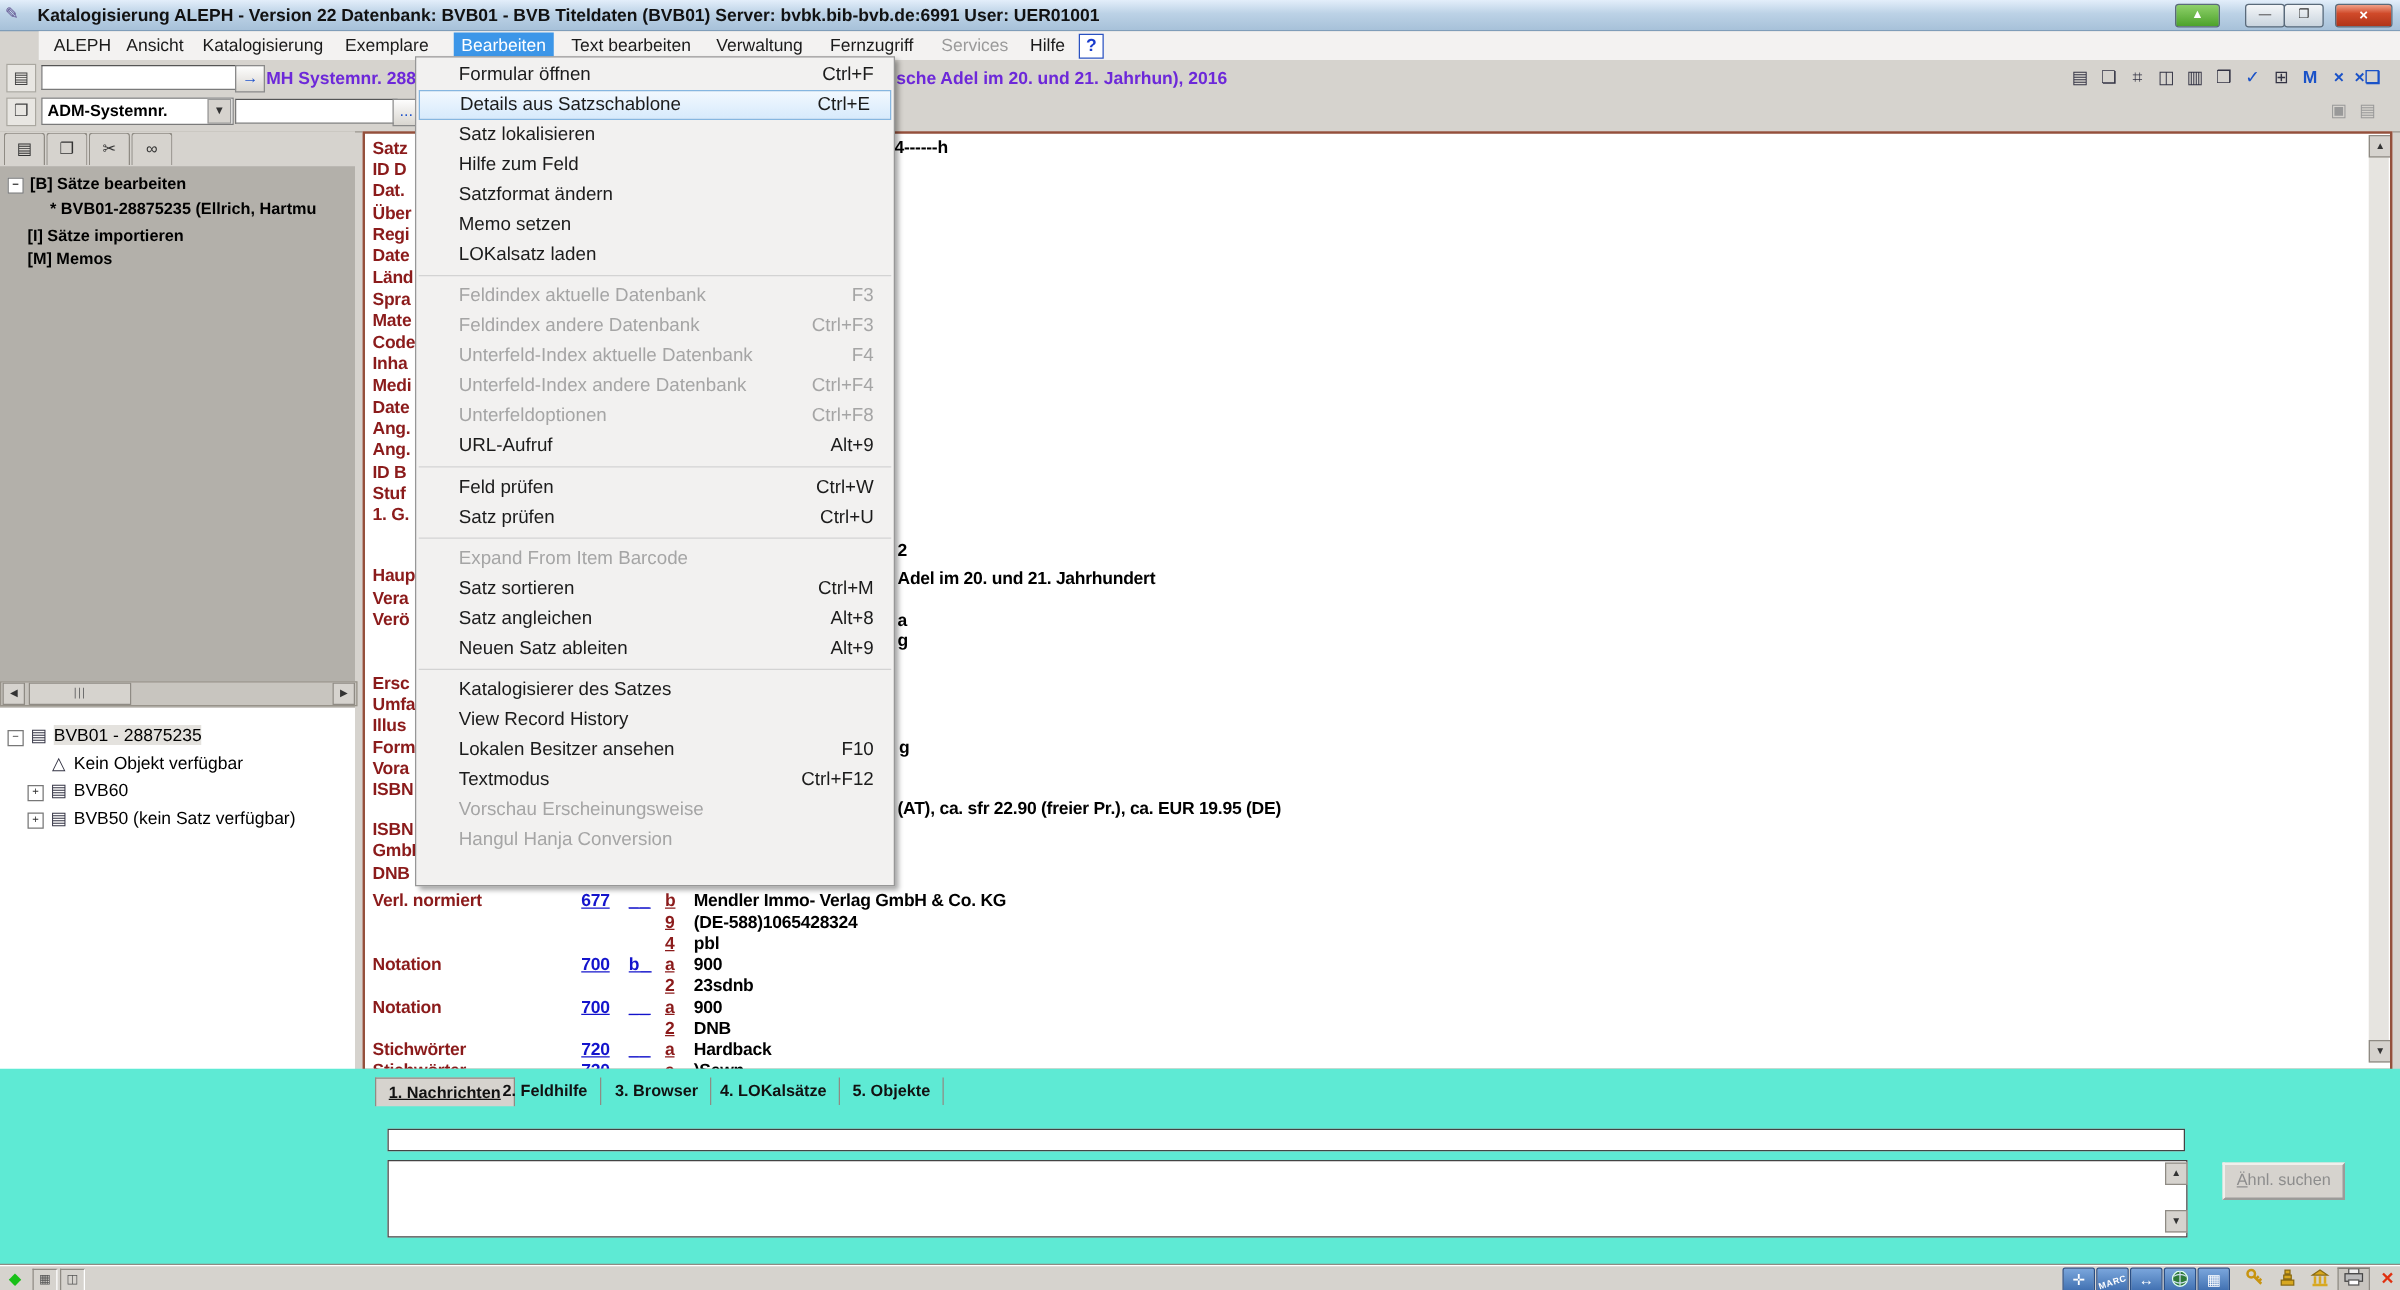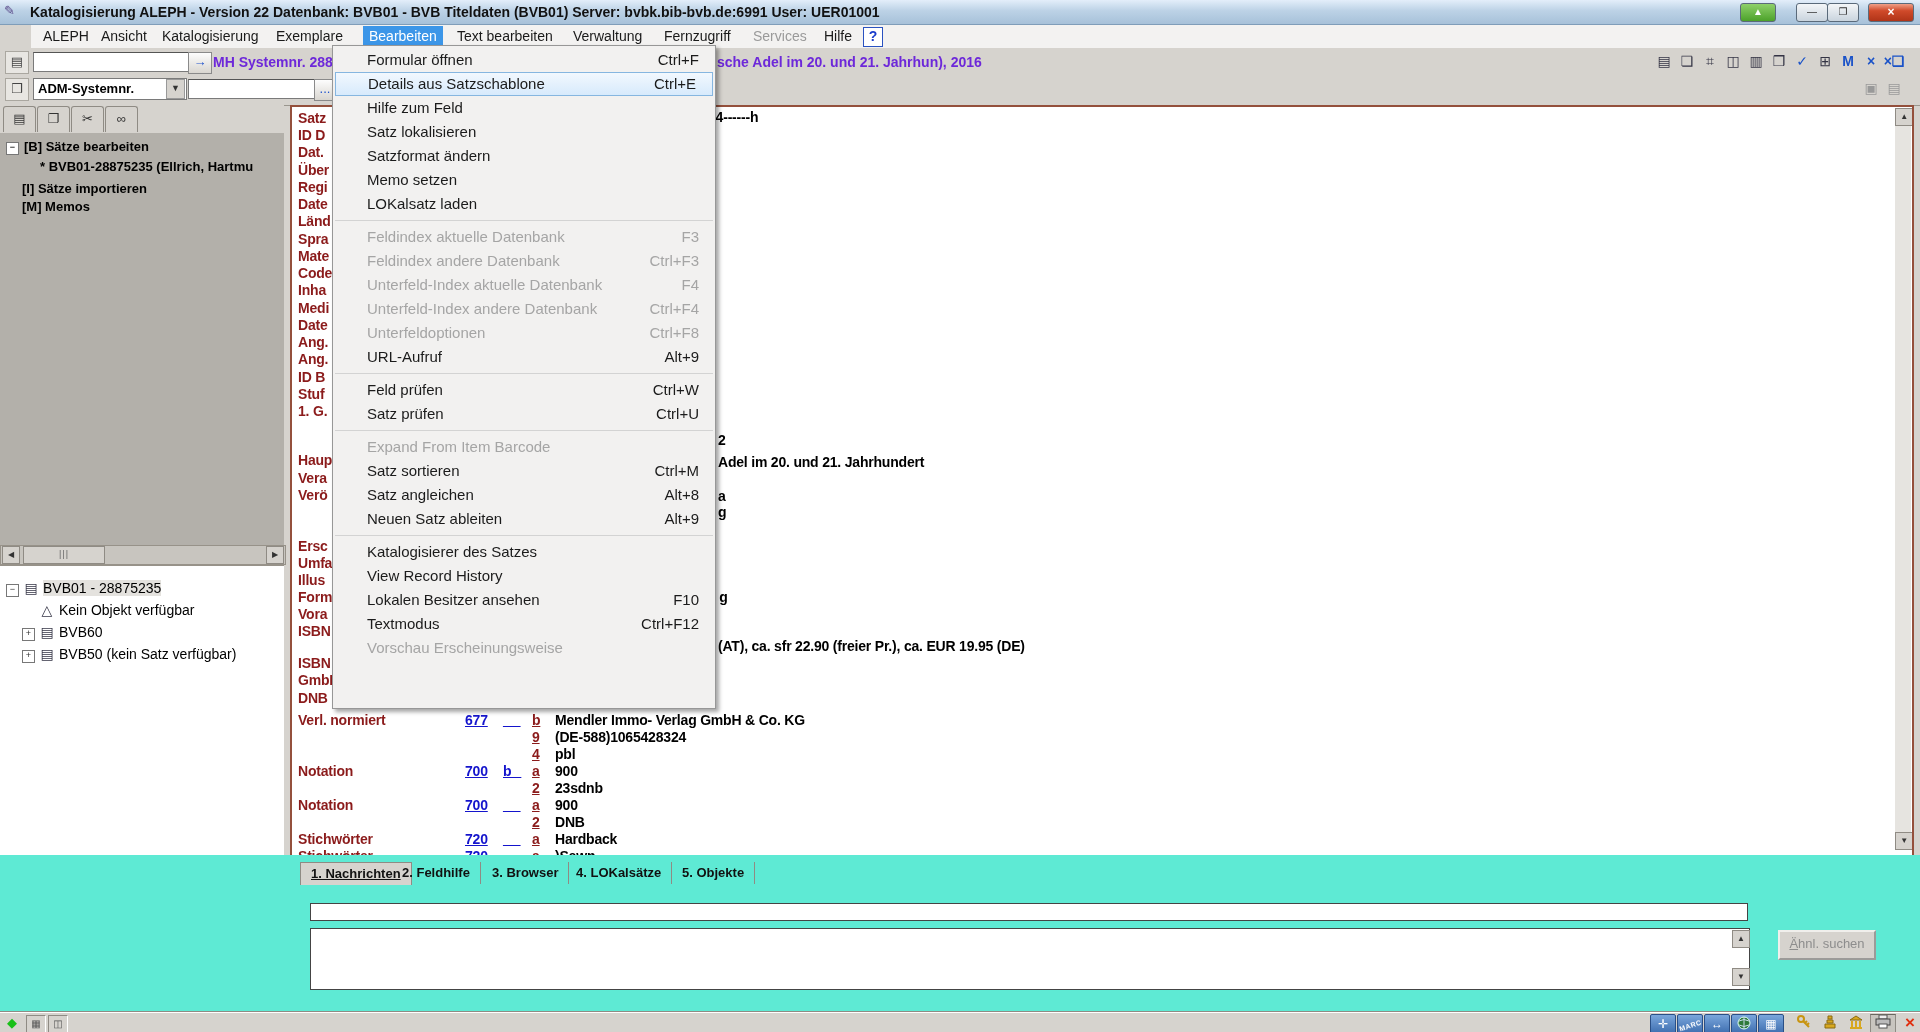--- a/index.html
+++ b/index.html
@@ -317,25 +317,25 @@
   <div class="abs popup">
     <div class="mi">
         <span class="lbl">Formular öffnen</span>
         <span class="sc">Ctrl+F</span>
       </div>
     <div class="mi hl">
         <span class="lbl">Details aus Satzschablone</span>
         <span class="sc">Ctrl+E</span>
       </div>
     <div class="mi">
+        <span class="lbl">Satz lokalisieren</span>
+        <span class="sc"></span>
+      </div>
+    <div class="mi">
         <span class="lbl">Hilfe zum Feld</span>
-        <span class="sc"></span>
-      </div>
-    <div class="mi">
-        <span class="lbl">Satz lokalisieren</span>
         <span class="sc"></span>
       </div>
     <div class="mi">
         <span class="lbl">Satzformat ändern</span>
         <span class="sc"></span>
       </div>
     <div class="mi">
         <span class="lbl">Memo setzen</span>
         <span class="sc"></span>
       </div>
@@ -406,20 +406,24 @@
     <div class="mi">
         <span class="lbl">Lokalen Besitzer ansehen</span>
         <span class="sc">F10</span>
       </div>
     <div class="mi">
         <span class="lbl">Textmodus</span>
         <span class="sc">Ctrl+F12</span>
       </div>
     <div class="mi dis">
         <span class="lbl">Vorschau Erscheinungsweise</span>
+        <span class="sc"></span>
+      </div>
+    <div class="mi dis">
+        <span class="lbl">Hangul Hanja Conversion</span>
         <span class="sc"></span>
       </div>
   </div>
 
   <div class="abs bottom">
     <span class="abs btab active" style="left:300px">1. Nachrichten</span>
     <span class="abs btab" style="left:392px">2. Feldhilfe</span>
     <span class="abs btab" style="left:482px">3. Browser</span>
     <span class="abs btab" style="left:566px">4. LOKalsätze</span>
     <span class="abs btab" style="left:672px">5. Objekte</span>

